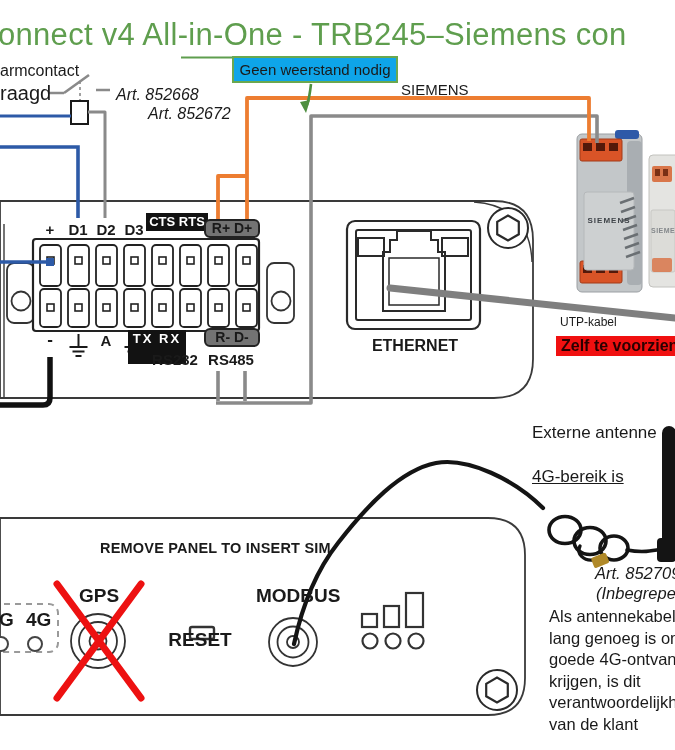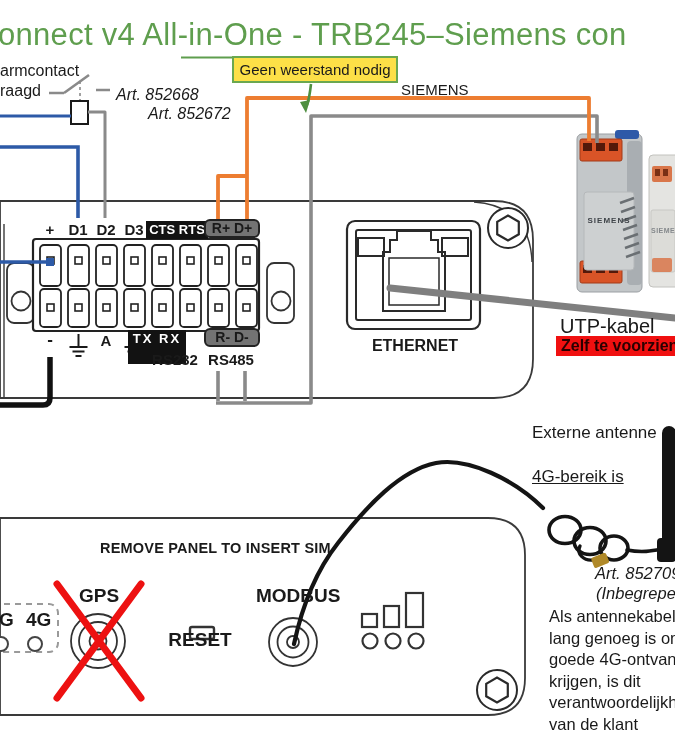--- a/index.html
+++ b/index.html
@@ -206,45 +206,45 @@
   <rect x="592" y="555" width="16" height="11" rx="2" fill="#b08928" transform="rotate(-22 600 560)"></rect>
   <g fill="#141414">
     <rect x="662" y="426" width="14" height="128" rx="7"></rect>
     <rect x="657" y="538" width="19" height="24" rx="4"></rect>
   </g>
 </svg>
 
 <div class="abs" style="left:-2px;top:17px;font-size:31px;letter-spacing:.3px;color:#5f9e4e;">onnect v4 All-in-One - TRB245–Siemens con</div>
 
 <div class="abs" style="left:0;top:62px;font-size:16px;">armcontact</div>
-<div class="abs" style="left:0;top:82px;font-size:16px;">raagd</div>
+<div class="abs" style="left:0;top:82px;font-size:20px;">raagd</div>
 <div class="abs i" style="left:116px;top:86px;font-size:16px;">Art. 852668</div>
 <div class="abs i" style="left:116px;top:105px;font-size:16px;margin-left:32px;">Art. 852672</div>
 
-<div class="abs ctr" style="left:232px;top:56px;width:162px;height:23px;line-height:23px;font-size:15px;border:2px solid #6aa84f;background:#fde047;">Geen weerstand nodig</div>
+<div class="abs ctr" style="left:232px;top:56px;width:162px;height:23px;line-height:23px;font-size:15px;border:2px solid #6aa84f;background:#0ea5e9;">Geen weerstand nodig</div>
 
 <div class="abs" style="left:401px;top:81px;font-size:15px;">SIEMENS</div>
 
 <div class="abs b ctr" style="left:38px;top:221px;width:24px;font-size:15px;">+</div>
 <div class="abs b ctr" style="left:66px;top:221px;width:24px;font-size:15px;">D1</div>
 <div class="abs b ctr" style="left:94px;top:221px;width:24px;font-size:15px;">D2</div>
 <div class="abs b ctr" style="left:122px;top:221px;width:24px;font-size:15px;">D3</div>
-<div class="abs blackbox" style="left:146px;top:221px;width:62px;height:18px;line-height:18px;">CTS RTS</div>
+<div class="abs blackbox" style="left:146px;top:213px;width:62px;height:18px;line-height:18px;">CTS RTS</div>
 <div class="abs pinbox" style="left:204px;top:219px;width:52px;height:15px;line-height:15px;">R+ D+</div>
 
 <div class="abs b ctr" style="left:38px;top:330px;width:24px;font-size:17px;">-</div>
 <div class="abs b ctr" style="left:94px;top:332px;width:24px;font-size:15px;">A</div>
 <div class="abs blackbox" style="left:128px;top:330px;width:58px;height:34px;line-height:18px;letter-spacing:2px;">TX RX</div>
 <div class="abs pinbox" style="left:204px;top:328px;width:52px;height:15px;line-height:15px;">R- D-</div>
 <div class="abs b ctr" style="left:146px;top:351px;width:58px;font-size:15px;">RS232</div>
 <div class="abs b ctr" style="left:202px;top:351px;width:58px;font-size:15px;">RS485</div>
 
 <div class="abs b ctr" style="left:363px;top:337px;width:104px;font-size:16px;">ETHERNET</div>
 
-<div class="abs" style="left:560px;top:315px;font-size:20px;">UTP-kabel</div>
+<div class="abs" style="left:560px;top:315px;font-size:12px;">UTP-kabel</div>
 <div class="abs b" style="left:556px;top:336px;font-size:16px;background:#f01010;color:#2b0000;padding:1px 5px;">Zelf te voorzien</div>
 
 <div class="abs b ctr" style="left:586px;top:216px;width:46px;font-size:8px;letter-spacing:1px;color:#3f4449;">SIEMENS</div>
 <div class="abs b" style="left:651px;top:227px;width:24px;font-size:7px;letter-spacing:.5px;color:#85898c;overflow:hidden;">SIEME</div>
 
 <div class="abs b" style="left:100px;top:540px;font-size:14.5px;letter-spacing:.2px;">REMOVE PANEL TO INSERT SIM</div>
 <div class="abs b" style="left:-1px;top:609px;font-size:19px;">G</div>
 <div class="abs b" style="left:26px;top:609px;font-size:19px;">4G</div>
 <div class="abs b ctr" style="left:78px;top:585px;width:42px;font-size:19px;">GPS</div>
 <div class="abs b ctr" style="left:168px;top:585px;width:64px;font-size:19px;margin-top:44px;">RESET</div>

